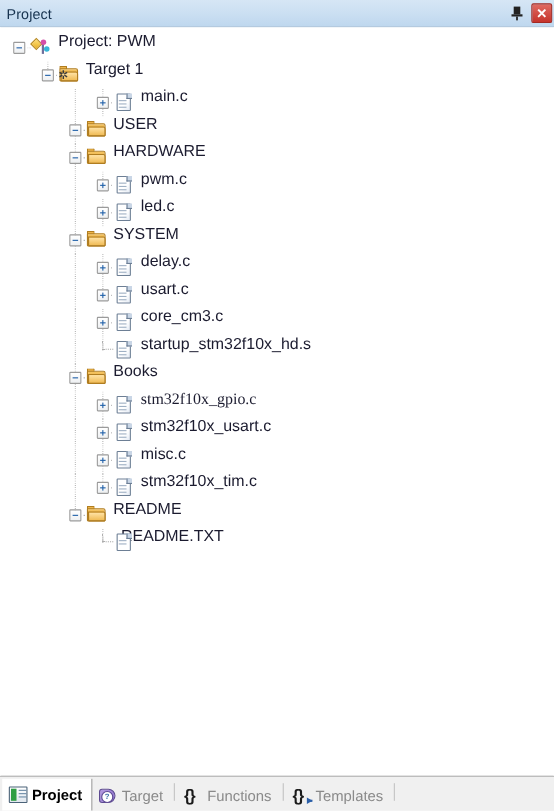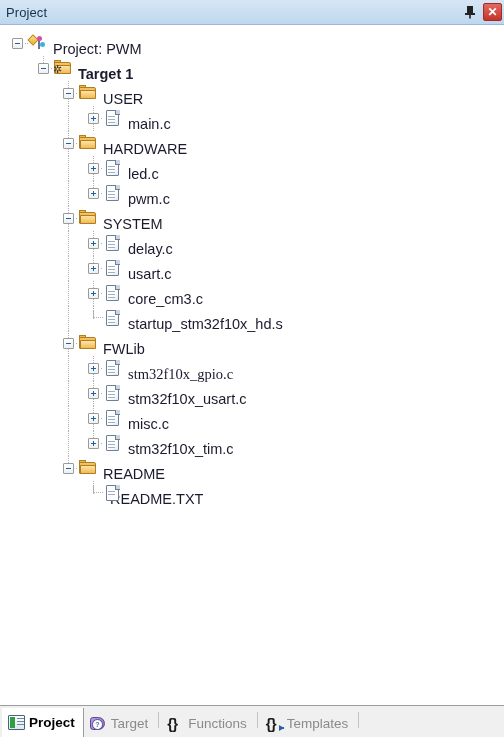--- a/index.html
+++ b/index.html
@@ -60,21 +60,21 @@
     border: 1px solid #ffffff;
     border-bottom: none;
     position: relative;
     overflow: hidden;
     padding-top: 5px;
   }
   .row {
     position: relative;
     height: 25px;
     display: flex;
-    align-items: flex-end;
+    align-items: flex-start;
     white-space: nowrap;
   }
   .row-label {
     font-size: 14.5px;
     color: #1b1b2f;
     line-height: 1;
     padding-left: 5px;
   }
 
   
@@ -332,79 +332,79 @@
       <div class="row">
         <div class="guide half-top" style="left: 42px;"></div>
         <div class="expander" style="left: 37px; top: 7px;"></div>
         <div class="stub" style="left: 50px; top: 12px; width: 2px;"></div>
         <span class="ico" style="left: 53px; top: 4px;">
           <span class="folder-tab"></span>
           <span class="folder-back"></span>
           <span class="folder-front"></span>
           <span class="gear">✲</span>
         </span>
-        <span class="row-label" style="margin-left: 72px; font-weight: bold;">Target 1</span>
+        <span class="row-label" style="margin-left: 72px;">Target 1</span>
+      </div>
+      <div class="row">
+        <div class="guide" style="left: 67px;"></div>
+        <div class="guide" style="left: 92px;"></div>
+        <div class="expander plus" style="left: 87px; top: 7px;"></div>
+        <div class="stub" style="left: 100px; top: 12px; width: 2px;"></div>
+        <span class="ico" style="left: 103px; top: 4px;">
+          <span class="file-body"></span>
+          <span class="file-fold"></span>
+          <span class="file-lines"></span>
+        </span>
+        <span class="row-label" style="margin-left: 122px;">main.c</span>
       </div>
       <div class="row">
         <div class="guide" style="left: 67px;"></div>
         <div class="expander" style="left: 62px; top: 7px;"></div>
         <div class="stub" style="left: 75px; top: 12px; width: 2px;"></div>
         <span class="ico" style="left: 78px; top: 4px;">
           <span class="folder-tab"></span>
           <span class="folder-back"></span>
           <span class="folder-front"></span>
         </span>
         <span class="row-label" style="margin-left: 97px;">USER</span>
       </div>
       <div class="row">
         <div class="guide" style="left: 67px;"></div>
-        <div class="guide" style="left: 92px;"></div>
-        <div class="expander plus" style="left: 87px; top: 7px;"></div>
-        <div class="stub" style="left: 100px; top: 12px; width: 2px;"></div>
-        <span class="ico" style="left: 103px; top: 4px;">
-          <span class="file-body"></span>
-          <span class="file-fold"></span>
-          <span class="file-lines"></span>
-        </span>
-        <span class="row-label" style="margin-left: 122px;">main.c</span>
-      </div>
-      <div class="row">
-        <div class="guide" style="left: 67px;"></div>
         <div class="expander" style="left: 62px; top: 7px;"></div>
         <div class="stub" style="left: 75px; top: 12px; width: 2px;"></div>
         <span class="ico" style="left: 78px; top: 4px;">
           <span class="folder-tab"></span>
           <span class="folder-back"></span>
           <span class="folder-front"></span>
         </span>
         <span class="row-label" style="margin-left: 97px;">HARDWARE</span>
       </div>
       <div class="row">
         <div class="guide" style="left: 67px;"></div>
+        <div class="guide half-top" style="left: 92px;"></div>
+        <div class="expander plus" style="left: 87px; top: 7px;"></div>
+        <div class="stub" style="left: 100px; top: 12px; width: 2px;"></div>
+        <span class="ico" style="left: 103px; top: 4px;">
+          <span class="file-body"></span>
+          <span class="file-fold"></span>
+          <span class="file-lines"></span>
+        </span>
+        <span class="row-label" style="margin-left: 122px;">pwm.c</span>
+      </div>
+      <div class="row">
+        <div class="guide" style="left: 67px;"></div>
         <div class="guide" style="left: 92px;"></div>
         <div class="expander plus" style="left: 87px; top: 7px;"></div>
         <div class="stub" style="left: 100px; top: 12px; width: 2px;"></div>
         <span class="ico" style="left: 103px; top: 4px;">
           <span class="file-body"></span>
           <span class="file-fold"></span>
           <span class="file-lines"></span>
         </span>
         <span class="row-label" style="margin-left: 122px;">led.c</span>
-      </div>
-      <div class="row">
-        <div class="guide" style="left: 67px;"></div>
-        <div class="guide half-top" style="left: 92px;"></div>
-        <div class="expander plus" style="left: 87px; top: 7px;"></div>
-        <div class="stub" style="left: 100px; top: 12px; width: 2px;"></div>
-        <span class="ico" style="left: 103px; top: 4px;">
-          <span class="file-body"></span>
-          <span class="file-fold"></span>
-          <span class="file-lines"></span>
-        </span>
-        <span class="row-label" style="margin-left: 122px;">pwm.c</span>
       </div>
       <div class="row">
         <div class="guide" style="left: 67px;"></div>
         <div class="expander" style="left: 62px; top: 7px;"></div>
         <div class="stub" style="left: 75px; top: 12px; width: 2px;"></div>
         <span class="ico" style="left: 78px; top: 4px;">
           <span class="folder-tab"></span>
           <span class="folder-back"></span>
           <span class="folder-front"></span>
         </span>
@@ -459,21 +459,21 @@
       </div>
       <div class="row">
         <div class="guide" style="left: 67px;"></div>
         <div class="expander" style="left: 62px; top: 7px;"></div>
         <div class="stub" style="left: 75px; top: 12px; width: 2px;"></div>
         <span class="ico" style="left: 78px; top: 4px;">
           <span class="folder-tab"></span>
           <span class="folder-back"></span>
           <span class="folder-front"></span>
         </span>
-        <span class="row-label" style="margin-left: 97px;">FWLib</span>
+        <span class="row-label" style="margin-left: 97px;">Books</span>
       </div>
       <div class="row">
         <div class="guide" style="left: 67px;"></div>
         <div class="guide" style="left: 92px;"></div>
         <div class="expander plus" style="left: 87px; top: 7px;"></div>
         <div class="stub" style="left: 100px; top: 12px; width: 2px;"></div>
         <span class="ico" style="left: 103px; top: 4px;">
           <span class="file-body"></span>
           <span class="file-fold"></span>
           <span class="file-lines"></span>

